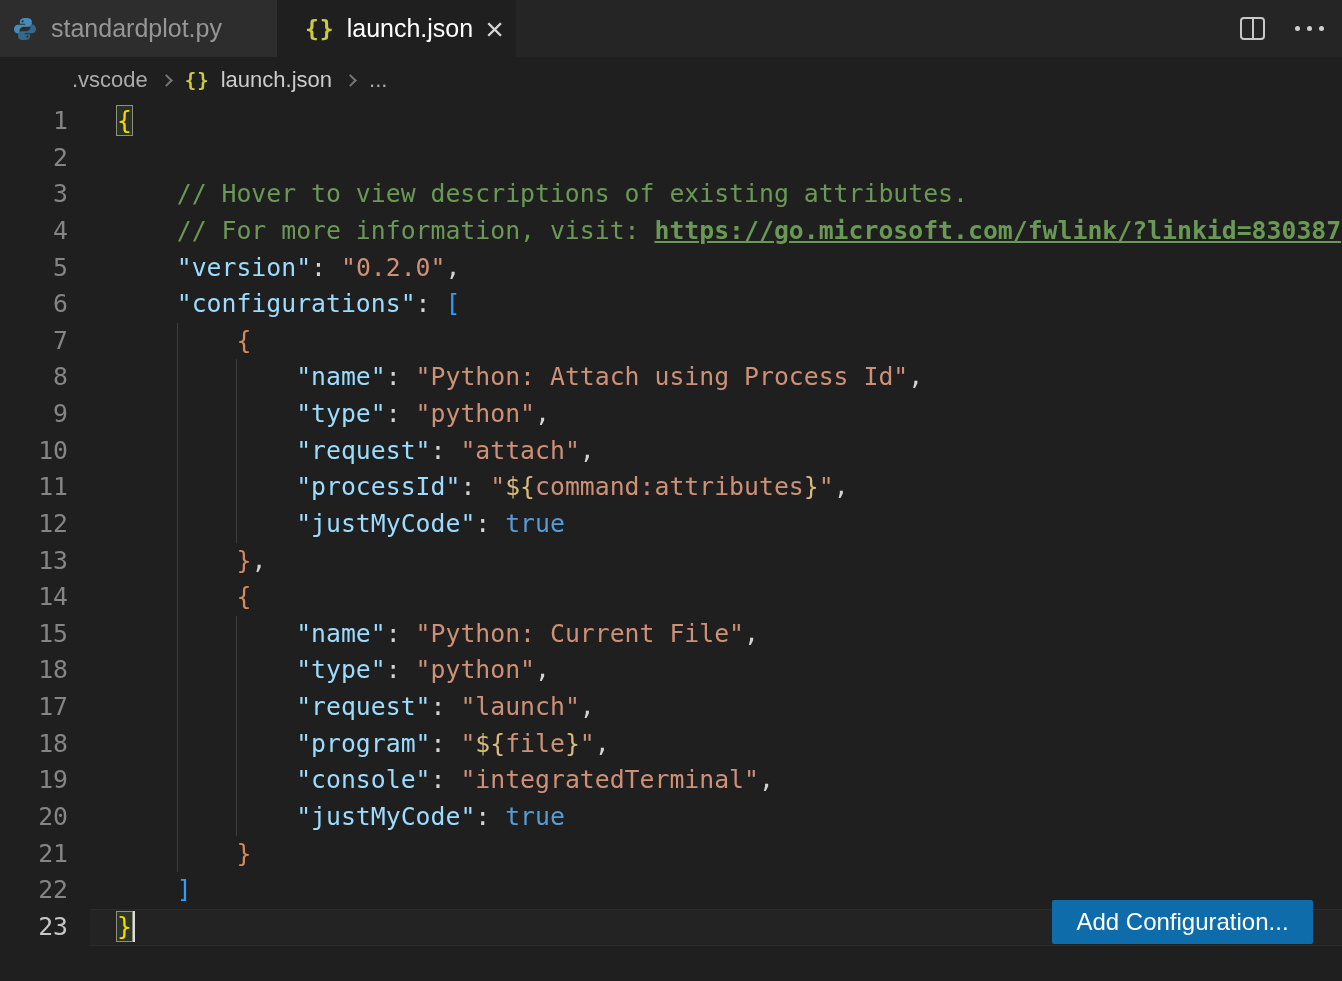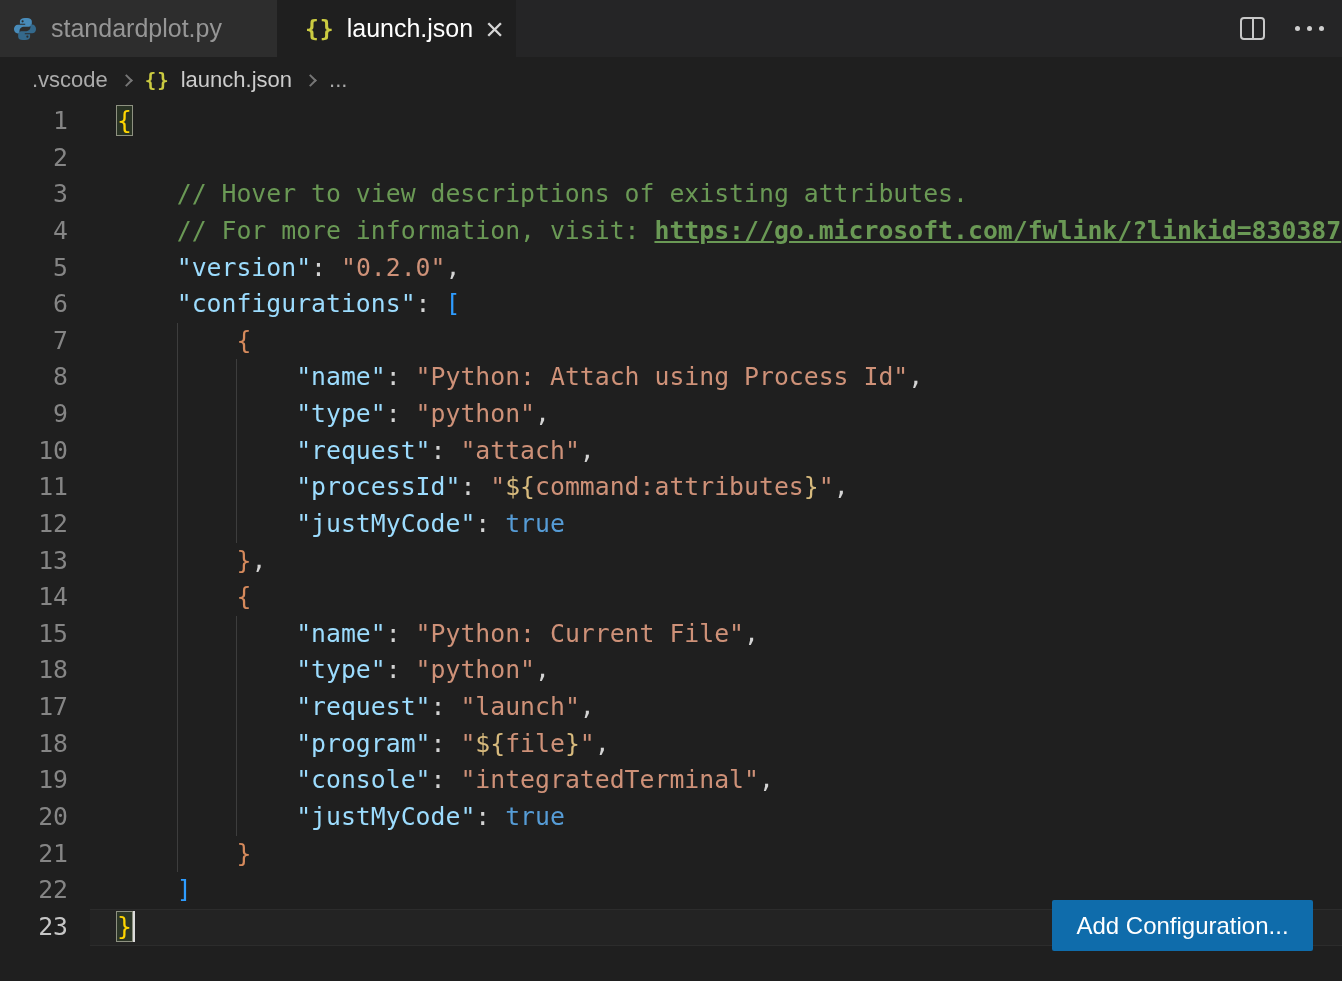--- a/index.html
+++ b/index.html
@@ -21,21 +21,21 @@
   .close { margin-left:auto; margin-right:14px; font-size:32px; line-height:1; color:#d6d6d6; font-weight:300; }
   .py-icon { width:26px; height:26px; flex:none; }
 
   .actions { margin-left:auto; display:flex; align-items:center; gap:30px; padding-right:18px; }
   .split-icon { width:25px; height:23px; border:2px solid #c8c8c8; border-radius:4px; position:relative; }
   .split-icon::after { content:""; position:absolute; left:50%; top:0; bottom:0; width:2px; background:#c8c8c8; transform:translateX(-1px); }
   .more { display:flex; gap:7px; align-items:center; }
   .more i { width:5px; height:5px; border-radius:50%; background:#cfcfcf; }
 
   
-  .breadcrumb { height:46px; display:flex; align-items:center; padding-left:32px; gap:11px; font-size:22px; background:var(--editor-bg); }
+  .breadcrumb { height:46px; display:flex; align-items:center; padding-left:32px; gap:11px; font-size:22px; background:var(--editor-bg);margin-left:40px; }
   .crumb { color:#ababab; cursor:pointer; white-space:nowrap; }
   .crumb.file { color:#cccccc; }
   .chev { width:9px; height:9px; border-top:2px solid #767676; border-right:2px solid #767676; transform:rotate(45deg); margin:0 3px; flex:none; }
 
   
   .editor {
     position:relative; height:878px; overflow:hidden;
     font-family:"DejaVu Sans Mono", monospace; font-size:24.8px;
     --lh:36.64px; --cw:14.93px; --code-left:117px;
   }
@@ -65,21 +65,21 @@
 
   .current-line {
     position:absolute; left:90px; right:0; z-index:0;
     top:calc(22*var(--lh)); height:var(--lh);
     background:var(--current-line-bg);
     border-top:1px solid var(--current-line-border);
     border-bottom:1px solid var(--current-line-border);
   }
 
   .add-config {
-    position:absolute; left:1052px; top:797px; width:261px; height:51px; z-index:5;
+    position:absolute; left:1052px; top:797px; width:261px; height:44px; z-index:5;
     background:var(--button-bg); color:var(--button-fg);
     border:none; border-radius:2px; font-family:"Liberation Sans", sans-serif;
     font-size:24px; cursor:pointer;
   }
 </style>
 </head>
 <body>
 
 <div class="app">
 

